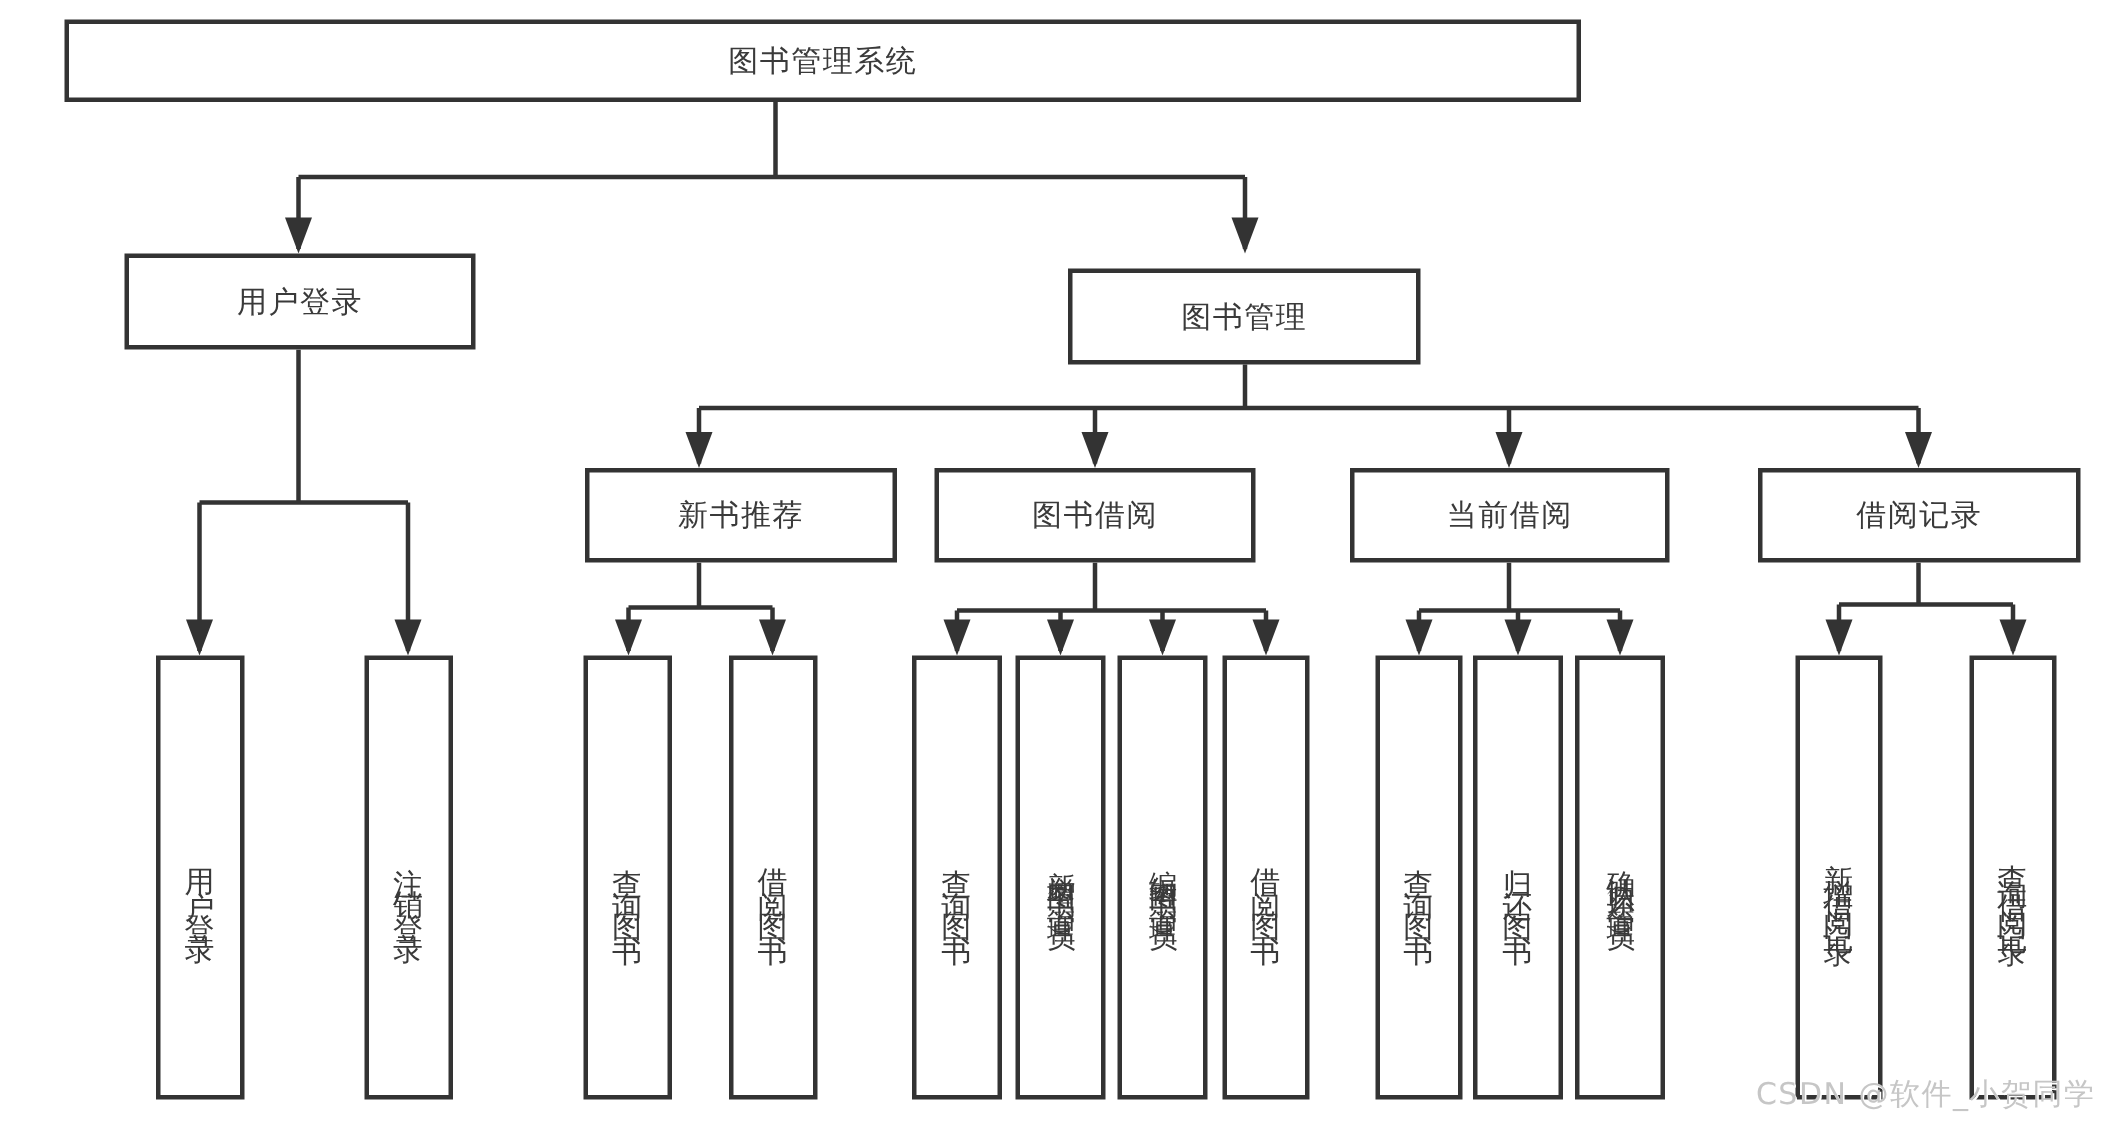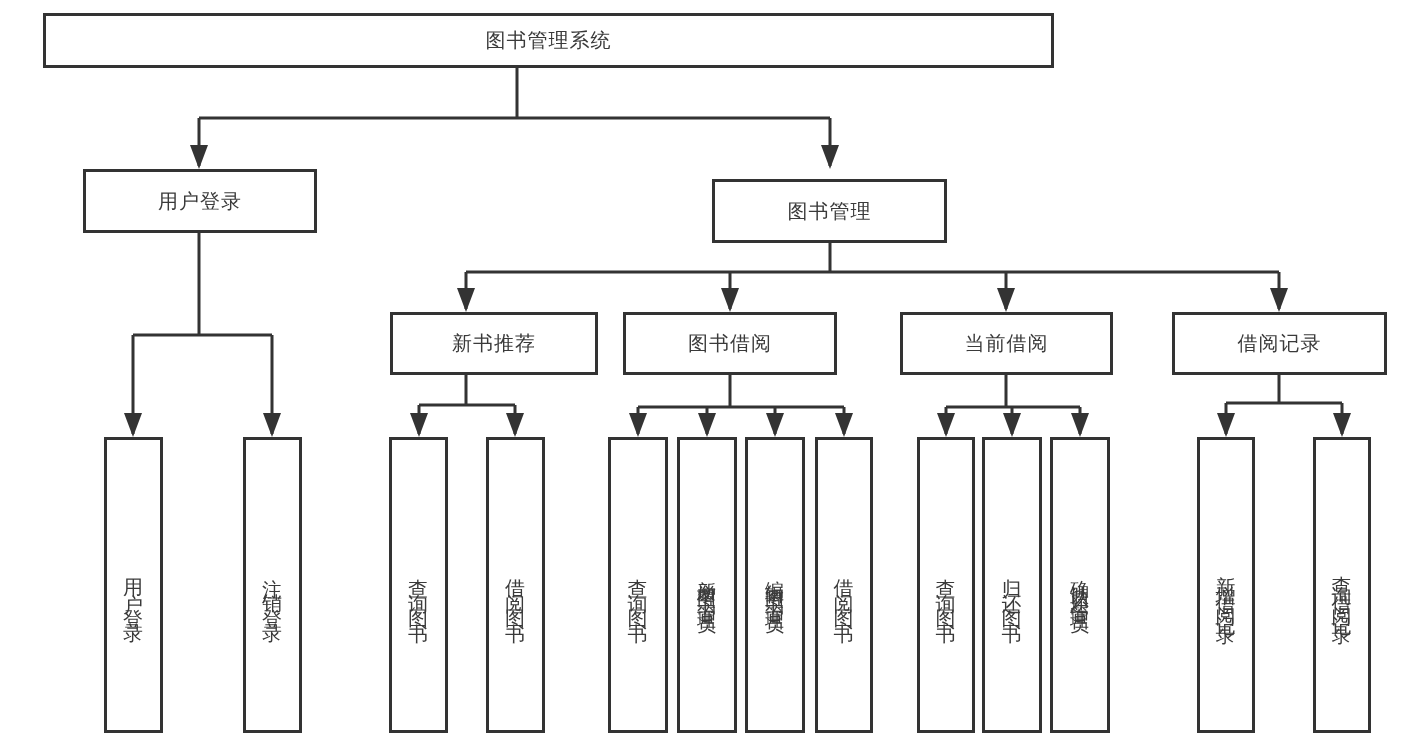--- a/index.html
+++ b/index.html
@@ -160,14 +160,15 @@
     <span class="len9">确认归还（管理员）</span>
   </div>
 
   <div class="box v" style="left:1197px; top:437px; width:58px; height:296px;">
     <span class="len6">新增借阅记录</span>
   </div>
   <div class="box v" style="left:1313px; top:437px; width:58px; height:296px;">
     <span class="len6">查询借阅记录</span>
   </div>
 
+  <div id="watermark">CSDN @软件_小贺同学</div>
 
 </div>
 
 </body></html>

